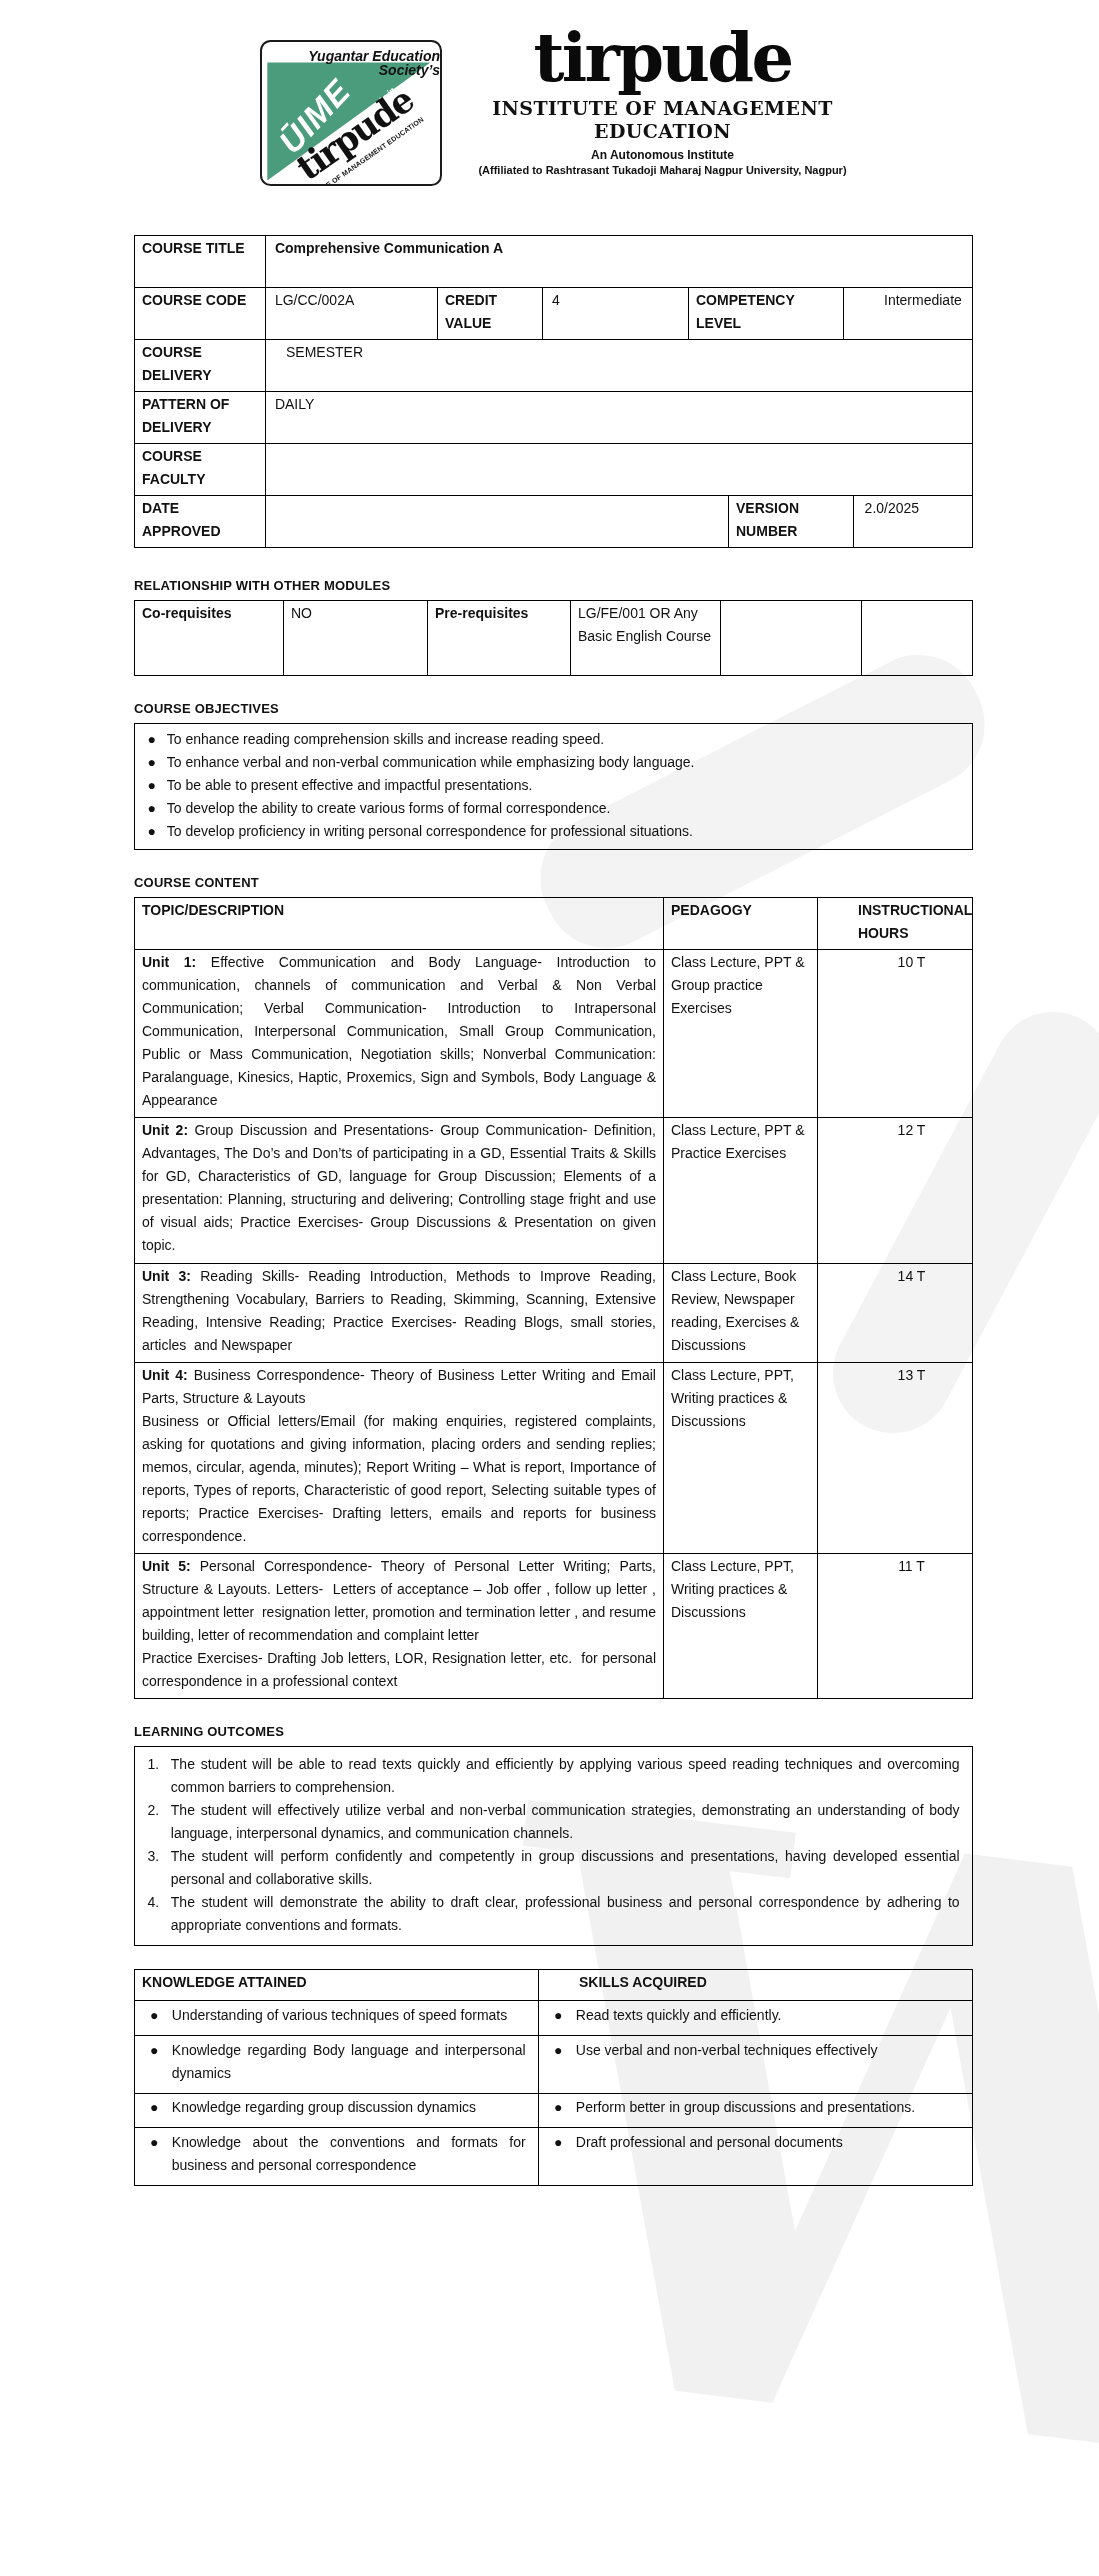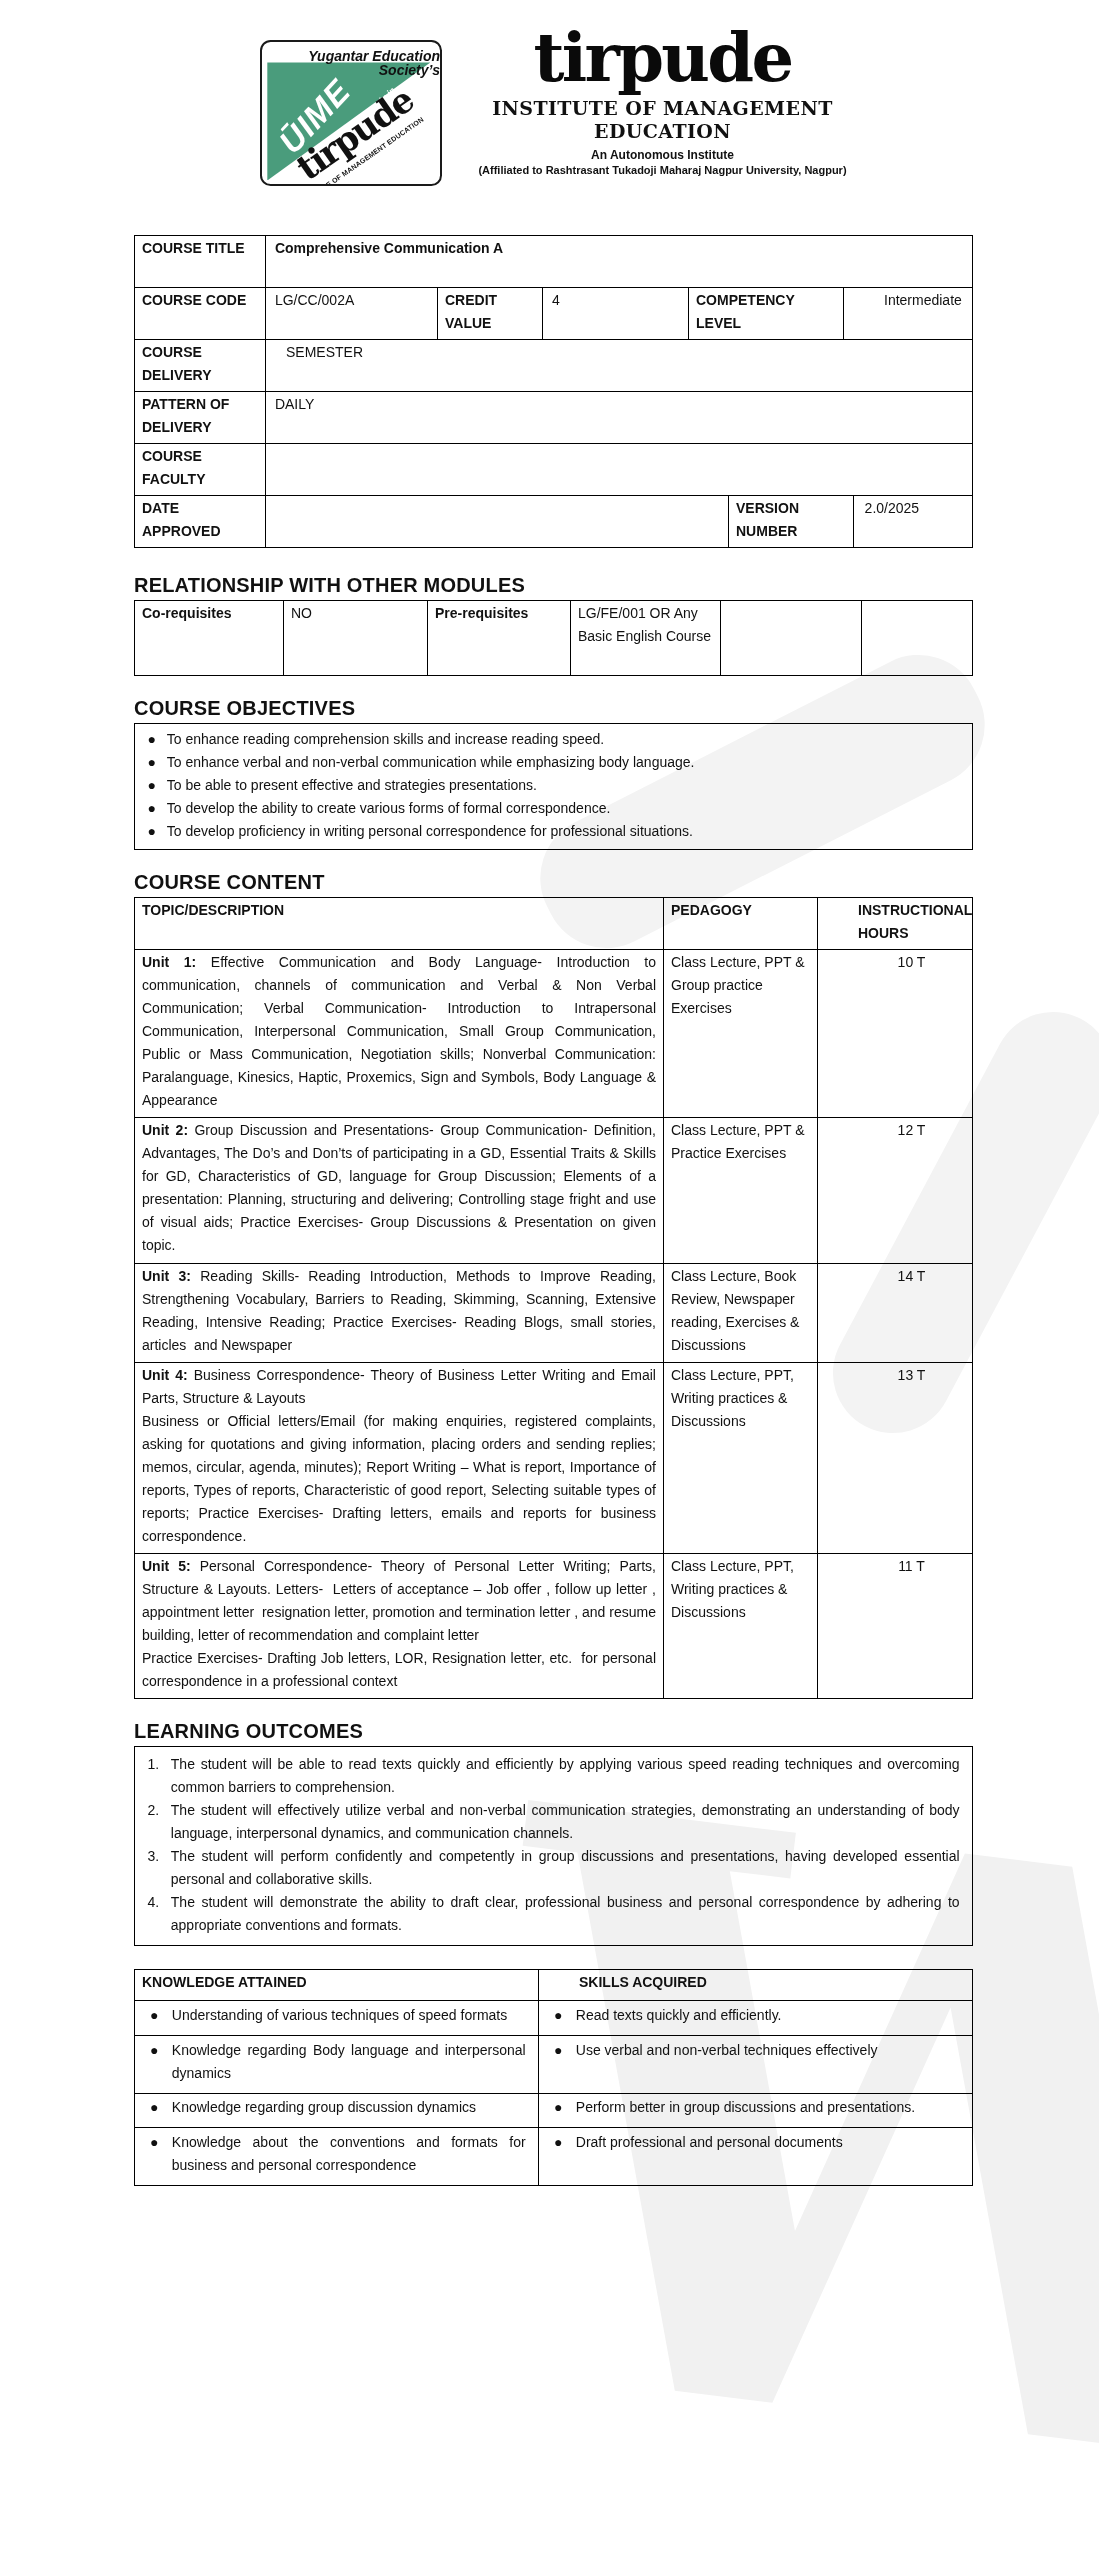--- a/index.html
+++ b/index.html
@@ -42,21 +42,21 @@
     letter-spacing:0.2px;z-index:2;color:#111;}
   .wm-block{position:absolute;left:461px;top:23px;width:403px;text-align:center;}
   .wm{font-family:"DejaVu Serif",serif;font-weight:700;
     font-size:67px;line-height:69px;letter-spacing:-2.7px;color:#0a0a0a;}
   .wm-inst{font-family:"DejaVu Serif",serif;font-weight:700;
     font-size:19px;line-height:23px;margin-top:5.3px;letter-spacing:0.4px;}
   .wm-auto{font-weight:700;font-size:12px;line-height:15px;margin-top:4.4px;}
   .wm-affil{font-weight:700;font-size:11px;line-height:14px;}
   
   .content{position:relative;z-index:1;margin-left:134px;width:839px;}
-  .shead{font-weight:700;font-size:20px;line-height:19.5px;letter-spacing:0.2px;
+  .shead{font-weight:700;font-size:13px;line-height:19.5px;letter-spacing:0.2px;
     margin:23px 0 4.4px 0;}
   .tbl{border:1.8px solid #000;box-sizing:border-box;background:transparent;}
   .trow{display:flex;align-items:stretch;}
   .trow + .trow{border-top:1.8px solid #000;}
   .tcell{padding:0.9px 7px 2.7px 7px;box-sizing:border-box;min-width:0;}
   .tcell + .tcell{border-left:1.8px solid #000;}
   .b{font-weight:700;}
   .h58{min-height:51px;}
   .w-lbl{width:130px;flex:none;}
   .w2a{width:172px;flex:none;} .w2b{width:105px;flex:none;}
@@ -161,21 +161,21 @@
     <div class="brow">
       <span class="bdot">●</span>
       <span class="btxt">To enhance reading comprehension skills and increase reading speed.</span>
     </div>
     <div class="brow">
       <span class="bdot">●</span>
       <span class="btxt">To enhance verbal and non-verbal communication while emphasizing body language.</span>
     </div>
     <div class="brow">
       <span class="bdot">●</span>
-      <span class="btxt">To be able to present effective and strategies presentations.</span>
+      <span class="btxt">To be able to present effective and impactful presentations.</span>
     </div>
     <div class="brow">
       <span class="bdot">●</span>
       <span class="btxt">To develop the ability to create various forms of formal correspondence.</span>
     </div>
     <div class="brow">
       <span class="bdot">●</span>
       <span class="btxt">To develop proficiency in writing personal correspondence for professional situations.</span>
     </div>
   </div>

